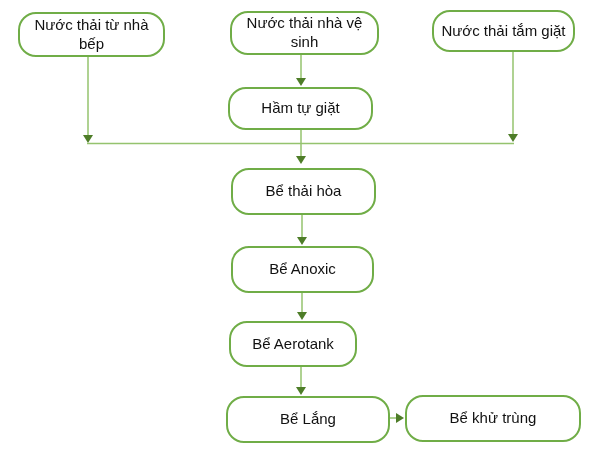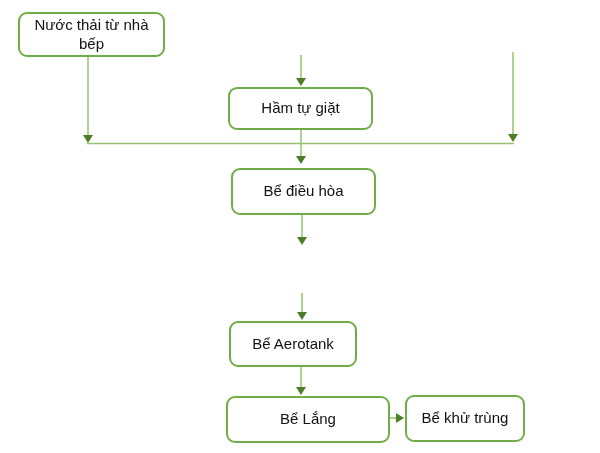--- a/index.html
+++ b/index.html
@@ -28,21 +28,21 @@
     position: absolute;
     left: 0; top: 0;
     width: 600px;
     height: 453px;
     pointer-events: none;
   }
   .node {
     position: absolute;
     background: var(--bg-color);
     border: 2px solid var(--box-border);
-    border-radius: 9px;
+    border-radius: 18px;
     display: flex;
     align-items: center;
     justify-content: center;
     text-align: center;
   }
   .node-label {
     font-size: 15px;
     line-height: 1.25;
     color: var(--text-color);
     white-space: pre-line;
@@ -81,36 +81,46 @@
 
     <line x1="373" y1="418" x2="397" y2="418" style="stroke:var(--line-color);stroke-width:1.5"></line>
     <polygon points="396,413 396,423 404,418" style="fill:var(--arrow-color)"></polygon>
   </svg>
 
   <div class="node" style="left:18px;top:12px;width:147px;height:45px">
     <span class="node-label">Nước thải từ nhà
 bếp</span>
   </div>
 
+  <div class="node" style="left:230px;top:11px;width:149px;height:44px">
+    <span class="node-label">Nước thải nhà vệ
+sinh</span>
+  </div>
 
+  <div class="node" style="left:432px;top:10px;width:143px;height:42px">
+    <span class="node-label">Nước thải tắm giặt</span>
+  </div>
 
   <div class="node" style="left:228px;top:87px;width:145px;height:43px">
     <span class="node-label">Hầm tự giặt</span>
   </div>
 
   <div class="node" style="left:231px;top:168px;width:145px;height:47px">
-    <span class="node-label">Bể điều hòa</span>
+    <span class="node-label">Bể thải hòa</span>
   </div>
 
+  <div class="node" style="left:231px;top:246px;width:143px;height:47px">
+    <span class="node-label">Bể Anoxic</span>
+  </div>
 
   <div class="node" style="left:229px;top:321px;width:128px;height:46px">
     <span class="node-label">Bể Aerotank</span>
   </div>
 
   <div class="node" style="left:226px;top:396px;width:164px;height:47px">
     <span class="node-label">Bể Lắng</span>
   </div>
 
-  <div class="node" style="left:405px;top:395px;width:120px;height:47px">
+  <div class="node" style="left:405px;top:395px;width:176px;height:47px">
     <span class="node-label">Bể khử trùng</span>
   </div>
 
 </div>
 
 </body></html>

